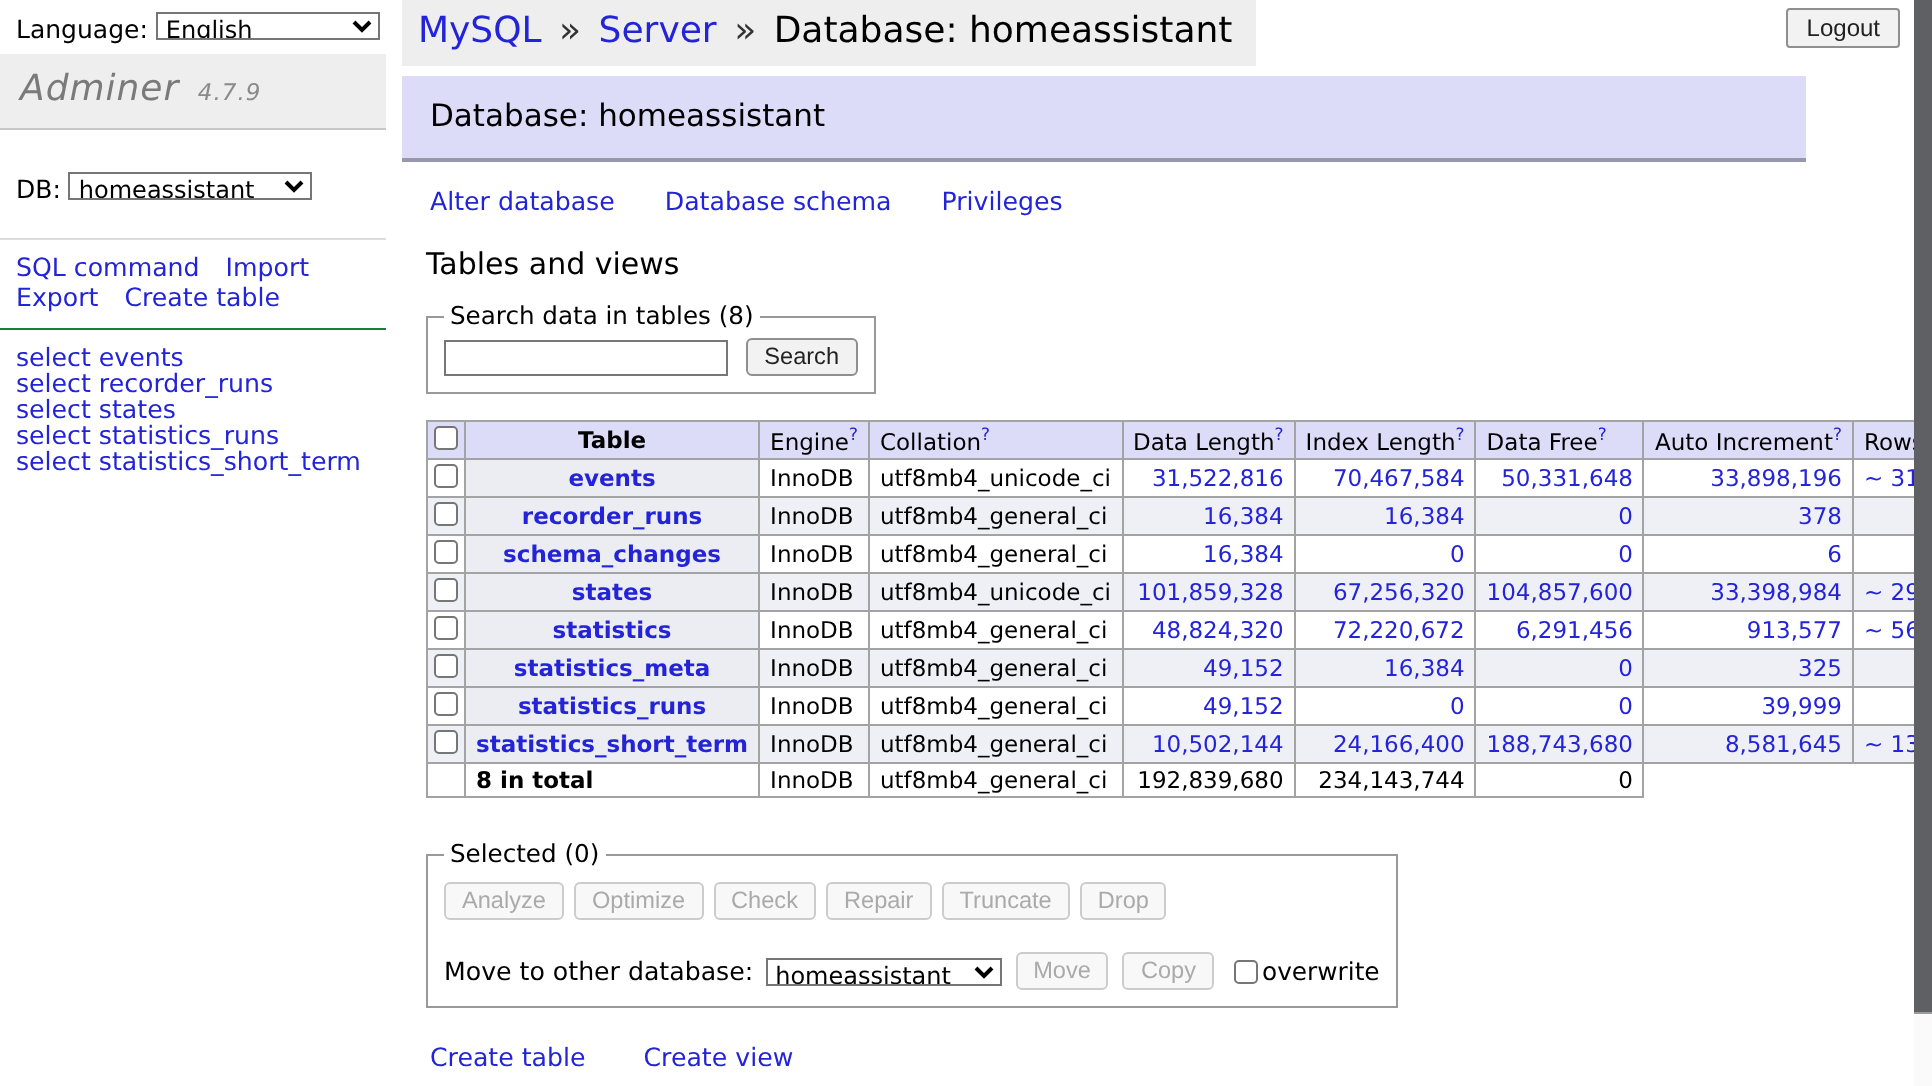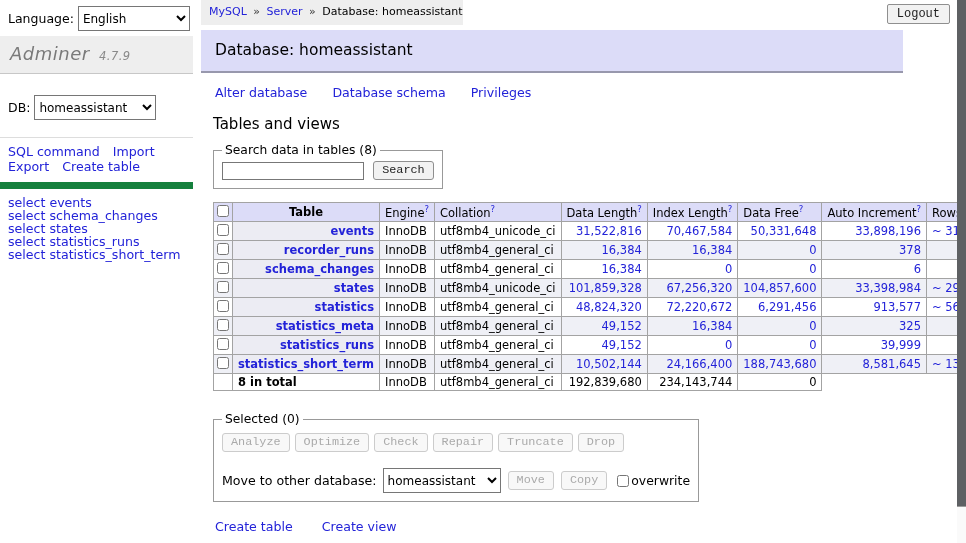--- a/index.html
+++ b/index.html
@@ -10,70 +10,70 @@
     --crumb-bg:#eeeeee;
     --border:#a3a3a3;
   }
   *{box-sizing:border-box}
   html,body{margin:0;padding:0}
   body{
     width:966px;height:543px;position:relative;overflow:hidden;background:#fff;
     font-family:"DejaVu Sans","Liberation Sans",sans-serif;font-size:13px;color:#000;
   }
   a{color:var(--link);text-decoration:none;cursor:pointer}
-  select{font-family:inherit;font-size:12px;height:25px;background:#fff;border:1px solid #767676}
-  button{font-family:Liberation Mono, monospace;font-size:11.8px;border:1px solid #8f8f8f;background:#f2f2f2;
+  select{font-family:inherit;font-size:12px;height:14px;background:#fff;border:1px solid #767676}
+  button{font-family:Liberation Sans, sans-serif;font-size:11.8px;border:1px solid #8f8f8f;background:#f2f2f2;
          border-radius:3px;padding:1px 8px 2px;color:#222;cursor:pointer}
   button:disabled{color:#aaa;border-color:#ccc;background:#f8f8f8}
 
   
   .sidebar{position:absolute;left:0;top:0;width:193px}
   .lang-row{padding:6px 0 5px 8px;font-size:12.5px;white-space:nowrap}
   .lang-row select{width:112px;margin-left:4px}
   .brand{margin:0;background:#eee;border-bottom:1px solid #c7c7c7;padding:7px 0 9px 10px;
          font-size:18px;font-weight:400;font-style:italic;color:#7a7a7a;letter-spacing:.5px}
   .brand .ver{font-size:11.5px;color:#8a8a8a;margin-left:3px}
   .db-row{margin:21px 0 17px 8px;font-size:12.5px}
   .db-row select{width:122px;margin-left:4px}
   .sb-actions{border-top:1px solid #ddd;margin-top:13px;padding:7px 6px 8px 8px;
               font-size:12.6px;line-height:14.5px}
   .sb-actions a{margin-right:13px;white-space:nowrap}
-  .sb-tables{list-style:none;margin:0;padding:8px 0 0 8px;border-top:7px solid #15803d;
+  .sb-tables{list-style:none;margin:0;padding:8px 0 0 8px;border-top:1px solid #15803d;
              font-size:12.6px}
   .sb-tables li{line-height:12.8px;margin:0 0 0.2px}
 
   
   .logout-btn{position:absolute;top:4px;right:16px;font-size:12px;padding:2px 9px;border-radius:2px}
 
   
   .scrollbar{position:absolute;right:0;top:0;width:9px;height:543px;background:#fafafa}
   .scrollbar .thumb{position:absolute;top:0;left:0;width:9px;height:507px;background:#5e6063;border-bottom:1px solid #9a9a9a}
 
   
   .content{position:absolute;left:201px;top:0;width:702px}
-  .breadcrumb{display:inline-block;background:var(--crumb-bg);padding:5px 0 7px 8px;font-size:11px}
+  .breadcrumb{display:inline-block;background:var(--crumb-bg);padding:5px 12px 7px 8px;font-size:18px}
   .breadcrumb .sep{color:#333;margin:0 3px}
   .page-title{margin:5px 0 0;background:var(--thead-bg);border-bottom:2px solid #9898ad;
               padding:11px 14px 12px;font-size:15.5px;font-weight:400}
   .page-links{margin:12px 0 0 14px;font-size:12.6px}
   .page-links a{margin-right:21px}
   h3{font-size:15px;font-weight:400;margin:15px 0 0 12px}
 
   fieldset{border:1px solid #999;margin:10px 0 0 12px;padding:4px 8px 8px;display:inline-block}
   legend{font-size:12.3px;padding:0 3px}
   .search-fs input[type=text]{width:142px;height:18px;border:1px solid #777;font-size:12px;padding:1px 3px;vertical-align:middle}
   .search-fs button{margin-left:5px;vertical-align:middle}
 
   table{border-collapse:collapse;margin:13px 0 0 12px;font-size:11.5px}
   th,td{border:1px solid var(--border);padding:1px 5px;height:16px;white-space:nowrap}
   thead th,thead td{background:var(--thead-bg)}
   thead .tname{font-weight:bold;text-align:center;min-width:112px}
   thead td{font-weight:400;text-align:left}
   sup{color:var(--link);font-size:8.5px}
-  tbody th{background:var(--rowhead-bg);text-align:right}
+  tbody th{background:var(--rowhead-bg);text-align:center}
   tbody tr:nth-child(even):not(.total-row) td{background:var(--stripe-bg)}
   tbody a.tbl{font-weight:bold}
   td.num{text-align:right;color:var(--link)}
   .total-row td{background:#fff}
   .total-row .tot-label{font-weight:bold}
   .total-row .num{color:#000}
   td.cb, thead .cb{width:18px;text-align:center;padding:1px 2px;background:#fff}
   thead .cb{background:var(--thead-bg)}
   input[type=checkbox]{margin:1px;width:12px;height:12px}
 
@@ -102,21 +102,21 @@
   </h1>
   <div class="db-row">
     <span>DB:</span><select><option>homeassistant</option></select>
   </div>
   <div class="sb-actions">
     <a>SQL command</a><a>Import</a><br>
     <a>Export</a><a>Create table</a>
   </div>
   <ul class="sb-tables">
       <li><a>select events</a></li>
-      <li><a>select schema_changes</a></li>
+      <li><a>select recorder_runs</a></li>
       <li><a>select states</a></li>
       <li><a>select statistics_runs</a></li>
       <li><a>select statistics_short_term</a></li>
     </ul>
 </div>
 
 <button class="logout-btn">Logout</button>
 
 <div class="content">
   <div class="breadcrumb">

